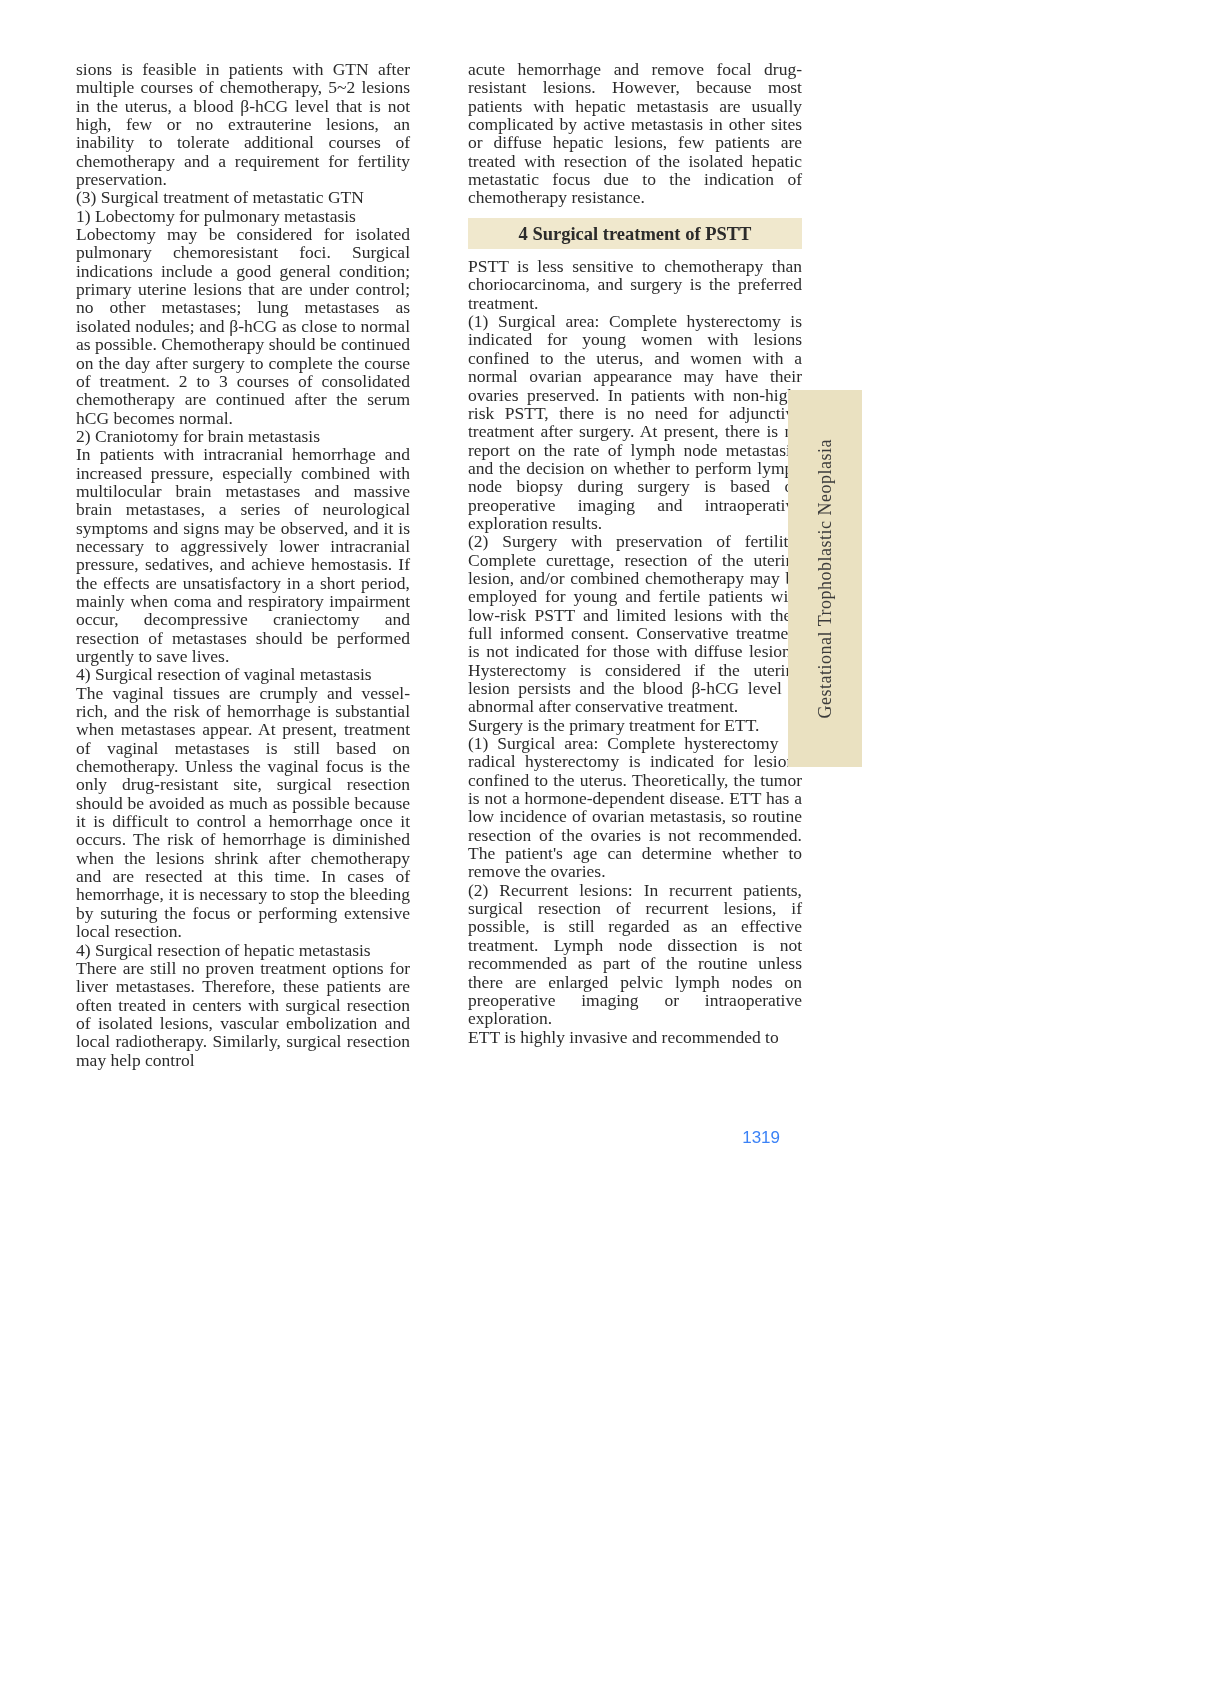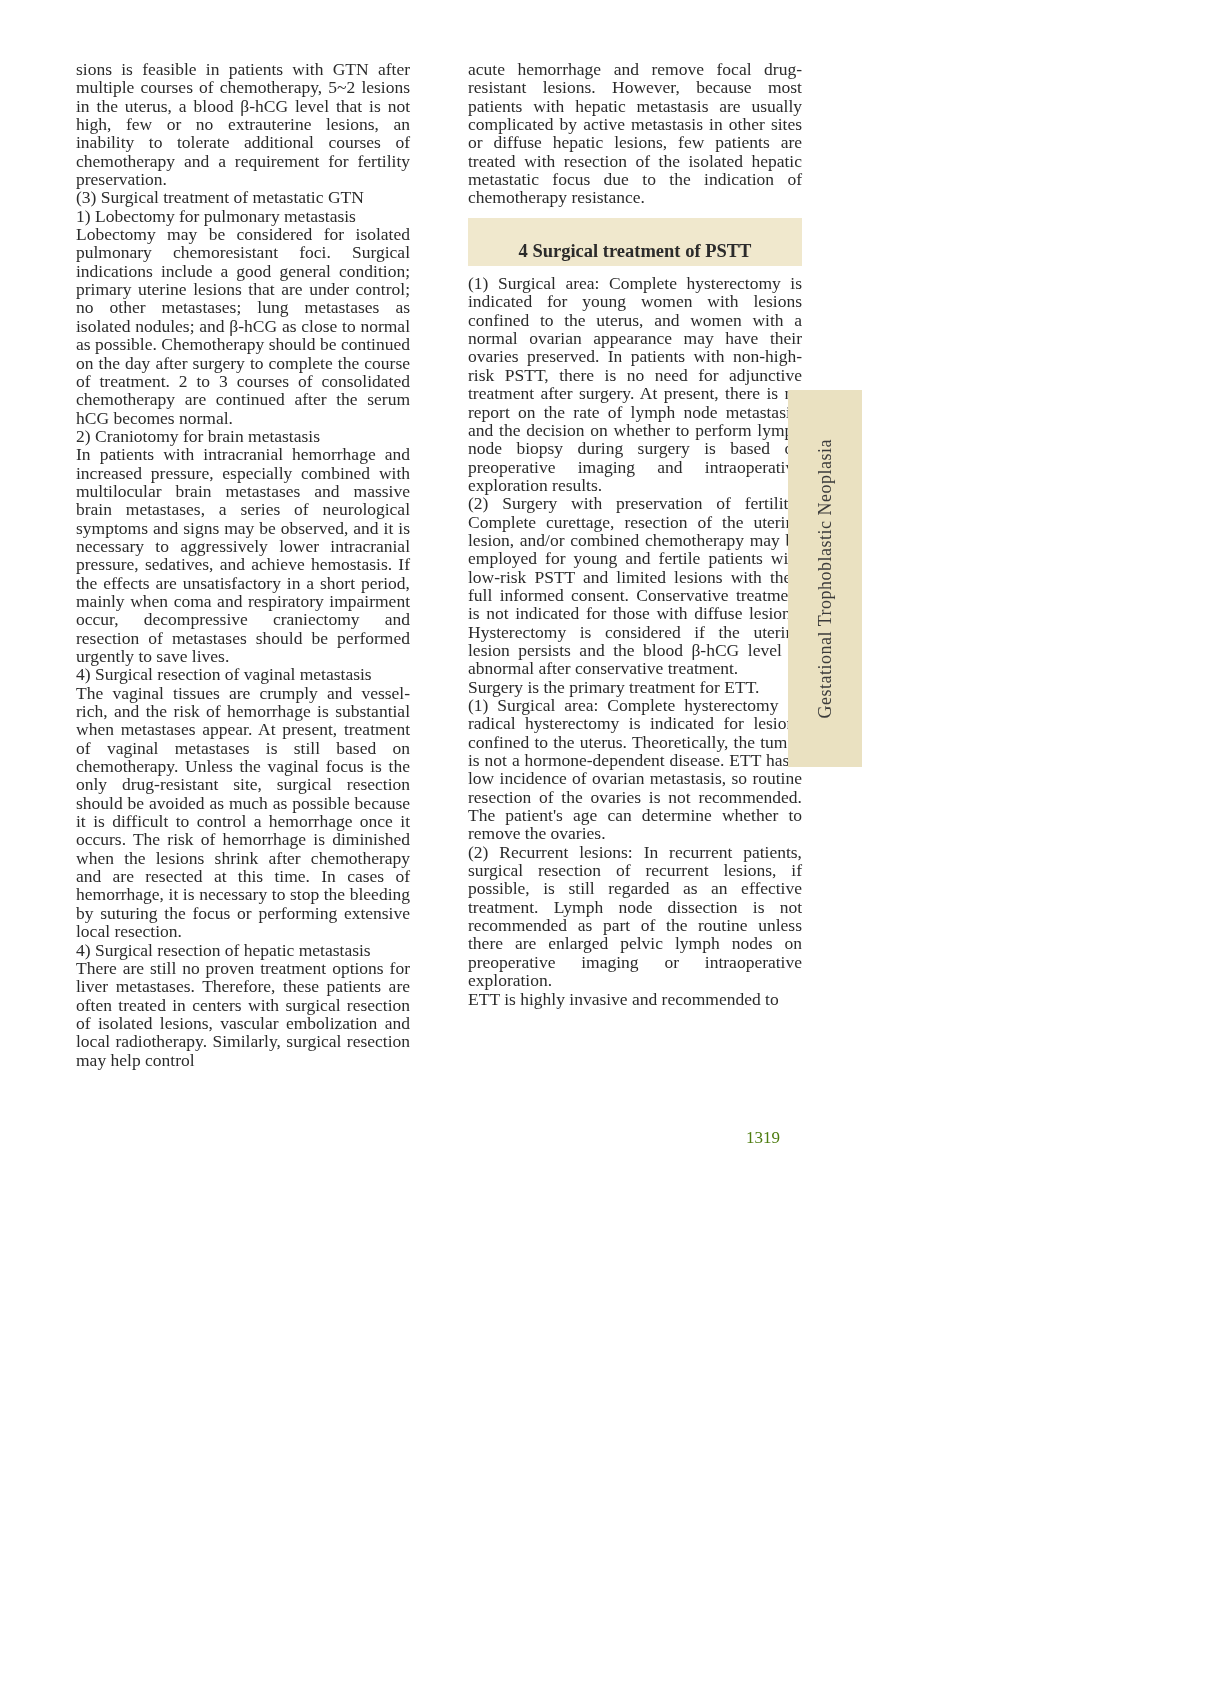--- a/index.html
+++ b/index.html
@@ -21,21 +21,21 @@
     text-align: justify;
   }
   .col-left  { left: 76px;  }
   .col-right { left: 468px; }
   .para { margin: 0; }
   .heading {
     background: #f0e8cd;
     text-align: center;
     font-weight: bold;
     font-size: 18.5px;
-    padding: 24px 4px 6px 4px;
+    padding: 7px 4px 6px 4px;
     margin: 11px 0 8px 0;
     color: #2b2b2b;
   }
   .sidebar-tab {
     position: absolute;
     left: 788px; top: 390px;
     width: 74px; height: 377px;
     background: #eae1c1;
     display: flex;
     align-items: center;
@@ -74,27 +74,28 @@
       <div class="para">In patients with intracranial hemorrhage and increased pressure, especially combined with multilocular brain metastases and massive brain metastases, a series of neurological symptoms and signs may be observed, and it is necessary to aggressively lower intracranial pressure, sedatives, and achieve hemostasis. If the effects are unsatisfactory in a short period, mainly when coma and respiratory impairment occur, decompressive craniectomy and resection of metastases should be performed urgently to save lives.</div>
       <div class="para">4) Surgical resection of vaginal metastasis</div>
       <div class="para">The vaginal tissues are crumply and vessel-rich, and the risk of hemorrhage is substantial when metastases appear. At present, treatment of vaginal metastases is still based on chemotherapy. Unless the vaginal focus is the only drug-resistant site, surgical resection should be avoided as much as possible because it is difficult to control a hemorrhage once it occurs. The risk of hemorrhage is diminished when the lesions shrink after chemotherapy and are resected at this time. In cases of hemorrhage, it is necessary to stop the bleeding by suturing the focus or performing extensive local resection.</div>
       <div class="para">4) Surgical resection of hepatic metastasis</div>
       <div class="para">There are still no proven treatment options for liver metastases. Therefore, these patients are often treated in centers with surgical resection of isolated lesions, vascular embolization and local radiotherapy. Similarly, surgical resection may help control</div>
     </div>
 
   <div class="col col-right" id="col-right" style="color: rgb(43, 43, 43);">
       <div class="para">acute hemorrhage and remove focal drug-resistant lesions. However, because most patients with hepatic metastasis are usually complicated by active metastasis in other sites or diffuse hepatic lesions, few patients are treated with resection of the isolated hepatic metastatic focus due to the indication of chemotherapy resistance.</div>
       <div class="heading" style="background: rgb(240, 232, 205);">4 Surgical treatment of PSTT</div>
+      <div class="para">PSTT is less sensitive to chemotherapy than choriocarcinoma, and surgery is the preferred treatment.</div>
       <div class="para">(1) Surgical area: Complete hysterectomy is indicated for young women with lesions confined to the uterus, and women with a normal ovarian appearance may have their ovaries preserved. In patients with non-high-risk PSTT, there is no need for adjunctive treatment after surgery. At present, there is no report on the rate of lymph node metastasis, and the decision on whether to perform lymph node biopsy during surgery is based on preoperative imaging and intraoperative exploration results.</div>
       <div class="para">(2) Surgery with preservation of fertility: Complete curettage, resection of the uterine lesion, and/or combined chemotherapy may be employed for young and fertile patients with low-risk PSTT and limited lesions with their full informed consent. Conservative treatment is not indicated for those with diffuse lesions. Hysterectomy is considered if the uterine lesion persists and the blood β-hCG level is abnormal after conservative treatment.</div>
       <div class="para">Surgery is the primary treatment for ETT.</div>
       <div class="para">(1) Surgical area: Complete hysterectomy or radical hysterectomy is indicated for lesions confined to the uterus. Theoretically, the tumor is not a hormone-dependent disease. ETT has a low incidence of ovarian metastasis, so routine resection of the ovaries is not recommended. The patient's age can determine whether to remove the ovaries.</div>
       <div class="para">(2) Recurrent lesions: In recurrent patients, surgical resection of recurrent lesions, if possible, is still regarded as an effective treatment. Lymph node dissection is not recommended as part of the routine unless there are enlarged pelvic lymph nodes on preoperative imaging or intraoperative exploration.</div>
       <div class="para">ETT is highly invasive and recommended to</div>
     </div>
 
   <div class="sidebar-tab" style="background: rgb(234, 225, 193);">
     <span class="vtext">Gestational Trophoblastic Neoplasia</span>
   </div>
 
-  <div class="page-number" style="color: #4d7c0f; font-family: Liberation Serif, serif;">1319</div>
+  <div class="page-number" style="color: #3b82f6;">1319</div>
 
 </div>
 
 </body></html>

